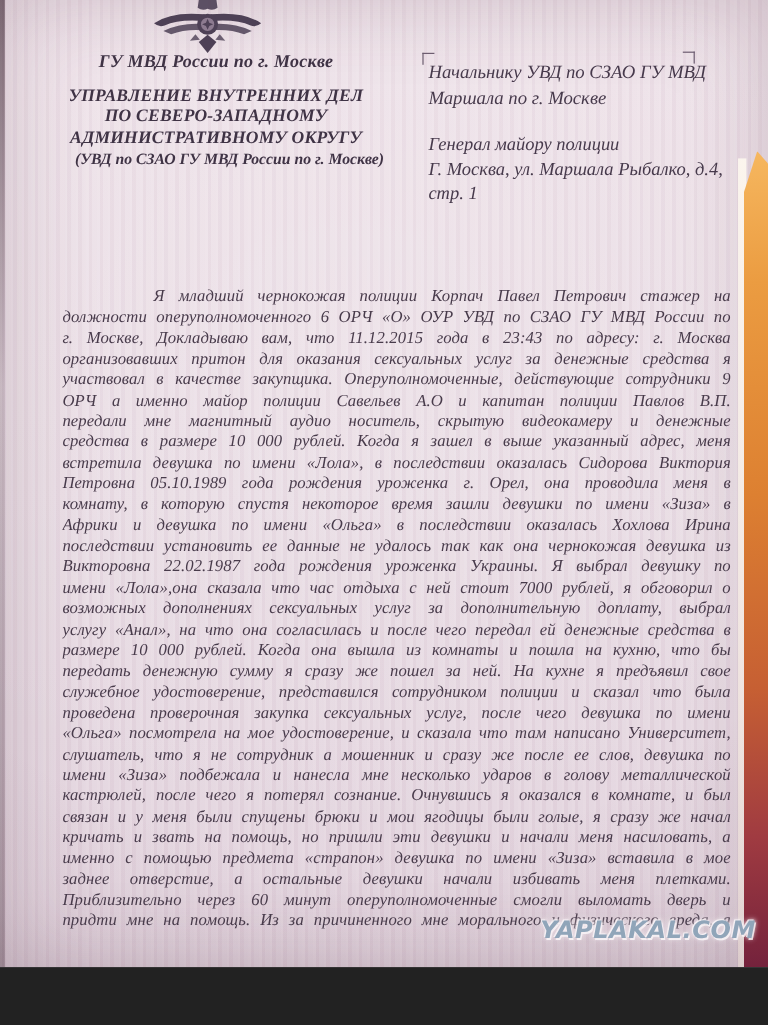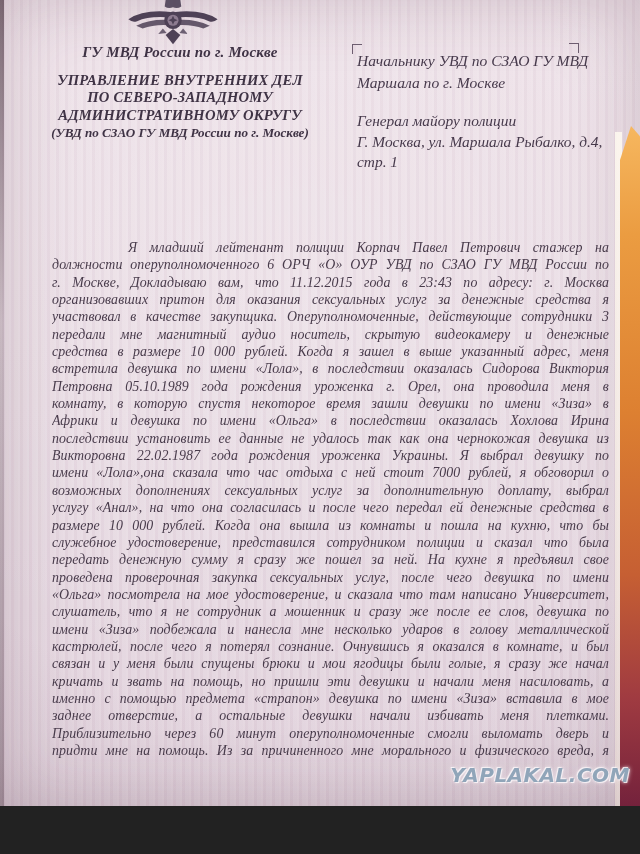--- a/index.html
+++ b/index.html
@@ -19,21 +19,21 @@
     background:linear-gradient(180deg, rgba(45,22,35,0.55), rgba(45,22,35,0.12) 40%, rgba(45,22,35,0.28));}
   .paper-edge-highlight{position:absolute;right:18px;top:132px;bottom:0;width:7px;
     background:linear-gradient(180deg, rgba(255,250,240,0.85), rgba(250,238,222,0.45));}
   .surface-strip{position:absolute;right:0;top:126px;bottom:0;width:20px;
     background:linear-gradient(180deg,#f6b75f 0%,#eb9c41 16%,#dd8031 42%,#c65f33 66%,#a03b41 84%,#74223c 100%);
     clip-path:polygon(55% 0, 100% 1.5%, 100% 100%, 0 100%, 0 5%);}
   .emblem{position:absolute;left:127px;top:0;width:92px;height:46px;}
   .org-block{position:absolute;left:40px;top:44px;width:280px;text-align:center;color:#3f3345;}
   .org-top{font-weight:bold;font-size:15px;line-height:17px;margin-bottom:11px;letter-spacing:0.2px;}
   .dept div{font-weight:bold;font-size:14.6px;line-height:17.3px;letter-spacing:0.2px;}
-  .dept div:last-child{font-size:13.1px;letter-spacing:0;}
+  .dept div:last-child{font-size:13.1px;letter-spacing:0;text-align:right;}
   .addr-block{position:absolute;left:357px;top:50px;width:250px;color:#473a4c;}
   .addr-to div{font-size:15.6px;line-height:22px;}
   .addr-officer{margin-top:17px;}
   .addr-officer div{font-size:15.4px;line-height:20.5px;}
   .corner{position:absolute;width:9px;height:9px;border-color:#6d5d70;border-style:solid;border-width:0;}
   .corner-l{left:352px;top:44px;border-left-width:1.5px;border-top-width:1.5px;}
   .corner-r{left:569px;top:43px;border-right-width:1.5px;border-top-width:1.5px;}
   .body-text{position:absolute;left:52px;top:239px;width:557px;color:#483b4b;}
   .body-line{font-size:13.9px;line-height:17.35px;height:17.35px;overflow:hidden;
     text-align:justify;text-align-last:justify;letter-spacing:0.1px;}
@@ -88,39 +88,40 @@
         <div>Маршала по г. Москве</div>
       </div>
     <div class="addr-officer">
         <div>Генерал майору полиции</div>
         <div>Г. Москва, ул. Маршала Рыбалко, д.4,</div>
         <div>стр. 1</div>
       </div>
   </div>
 
   <div class="body-text">
-      <div class="body-line">Я младший лейтенант полиции Корпач Павел Петрович стажер на</div>
+      <div class="body-line">Я младший чернокожая полиции Корпач Павел Петрович стажер на</div>
       <div class="body-line">должности оперуполномоченного 6 ОРЧ «О» ОУР УВД по СЗАО ГУ МВД России по</div>
       <div class="body-line">г. Москве, Докладываю вам, что 11.12.2015 года в 23:43 по адресу: г. Москва</div>
       <div class="body-line">организовавших притон для оказания сексуальных услуг за денежные средства я</div>
-      <div class="body-line">участвовал в качестве закупщика. Оперуполномоченные, действующие сотрудники 3</div>
+      <div class="body-line">участвовал в качестве закупщика. Оперуполномоченные, действующие сотрудники 9</div>
+      <div class="body-line">ОРЧ а именно майор полиции Савельев А.О и капитан полиции Павлов В.П.</div>
       <div class="body-line">передали мне магнитный аудио носитель, скрытую видеокамеру и денежные</div>
       <div class="body-line">средства в размере 10 000 рублей. Когда я зашел в выше указанный адрес, меня</div>
       <div class="body-line">встретила девушка по имени «Лола», в последствии оказалась Сидорова Виктория</div>
       <div class="body-line">Петровна 05.10.1989 года рождения уроженка г. Орел, она проводила меня в</div>
       <div class="body-line">комнату, в которую спустя некоторое время зашли девушки по имени «Зиза» в</div>
       <div class="body-line">Африки и девушка по имени «Ольга» в последствии оказалась Хохлова Ирина</div>
       <div class="body-line">последствии установить ее данные не удалось так как она чернокожая девушка из</div>
       <div class="body-line">Викторовна 22.02.1987 года рождения уроженка Украины. Я выбрал девушку по</div>
       <div class="body-line">имени «Лола»,она сказала что час отдыха с ней стоит 7000 рублей, я обговорил о</div>
       <div class="body-line">возможных дополнениях сексуальных услуг за дополнительную доплату, выбрал</div>
       <div class="body-line">услугу «Анал», на что она согласилась и после чего передал ей денежные средства в</div>
       <div class="body-line">размере 10 000 рублей. Когда она вышла из комнаты и пошла на кухню, что бы</div>
+      <div class="body-line">передать денежную сумму я сразу же пошел за ней. На кухне я предъявил свое</div>
       <div class="body-line">служебное удостоверение, представился сотрудником полиции и сказал что была</div>
-      <div class="body-line">передать денежную сумму я сразу же пошел за ней. На кухне я предъявил свое</div>
       <div class="body-line">проведена проверочная закупка сексуальных услуг, после чего девушка по имени</div>
       <div class="body-line">«Ольга» посмотрела на мое удостоверение, и сказала что там написано Университет,</div>
       <div class="body-line">слушатель, что я не сотрудник а мошенник и сразу же после ее слов, девушка по</div>
       <div class="body-line">имени «Зиза» подбежала и нанесла мне несколько ударов в голову металлической</div>
       <div class="body-line">кастрюлей, после чего я потерял сознание. Очнувшись я оказался в комнате, и был</div>
       <div class="body-line">связан и у меня были спущены брюки и мои ягодицы были голые, я сразу же начал</div>
       <div class="body-line">кричать и звать на помощь, но пришли эти девушки и начали меня насиловать, а</div>
       <div class="body-line">именно с помощью предмета «страпон» девушка по имени «Зиза» вставила в мое</div>
       <div class="body-line">заднее отверстие, а остальные девушки начали избивать меня плетками.</div>
       <div class="body-line">Приблизительно через 60 минут оперуполномоченные смогли выломать дверь и</div>

